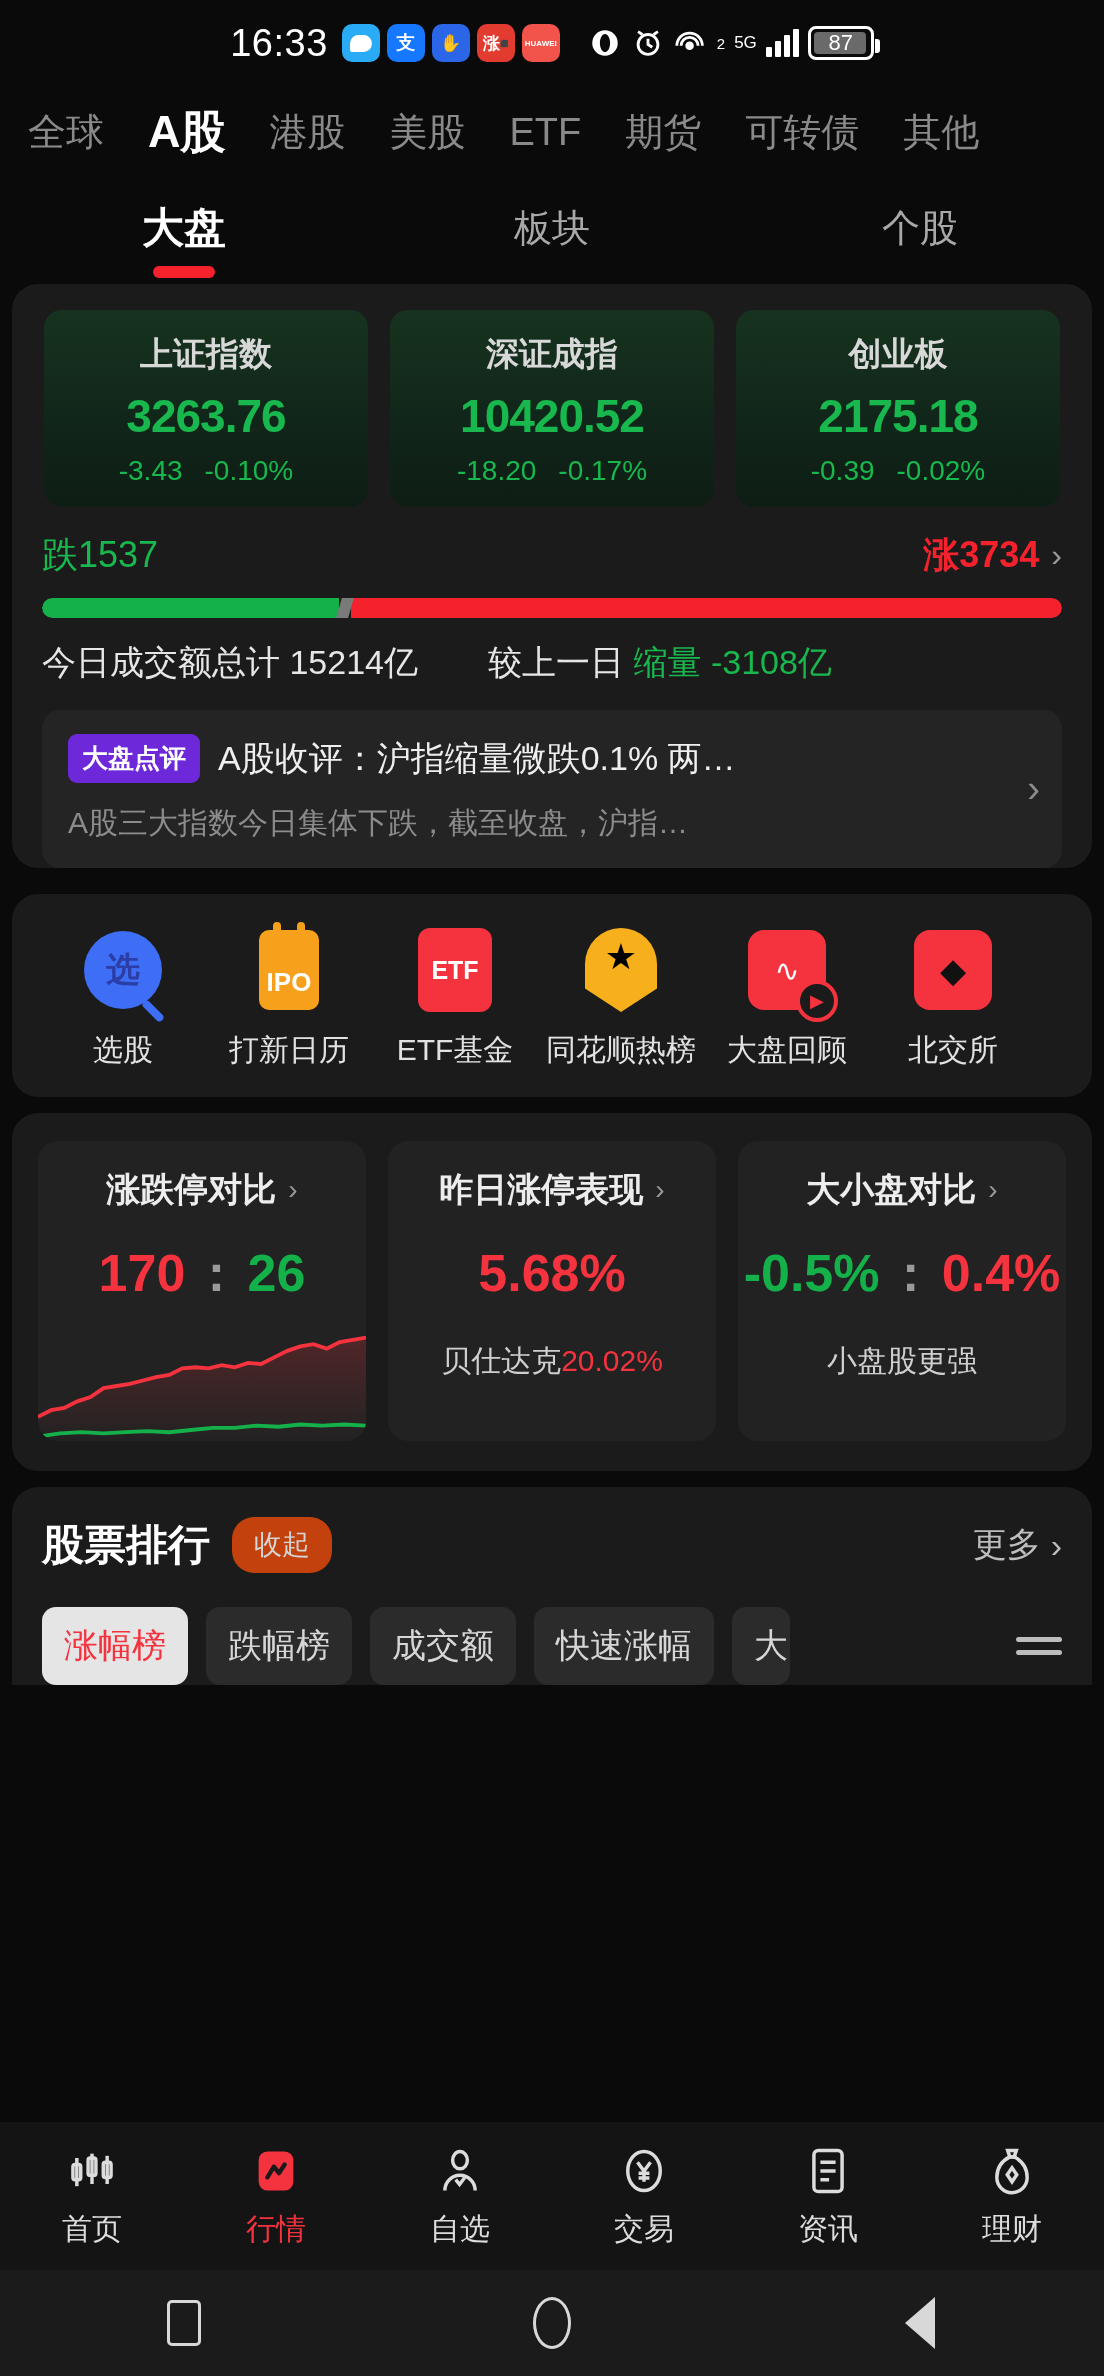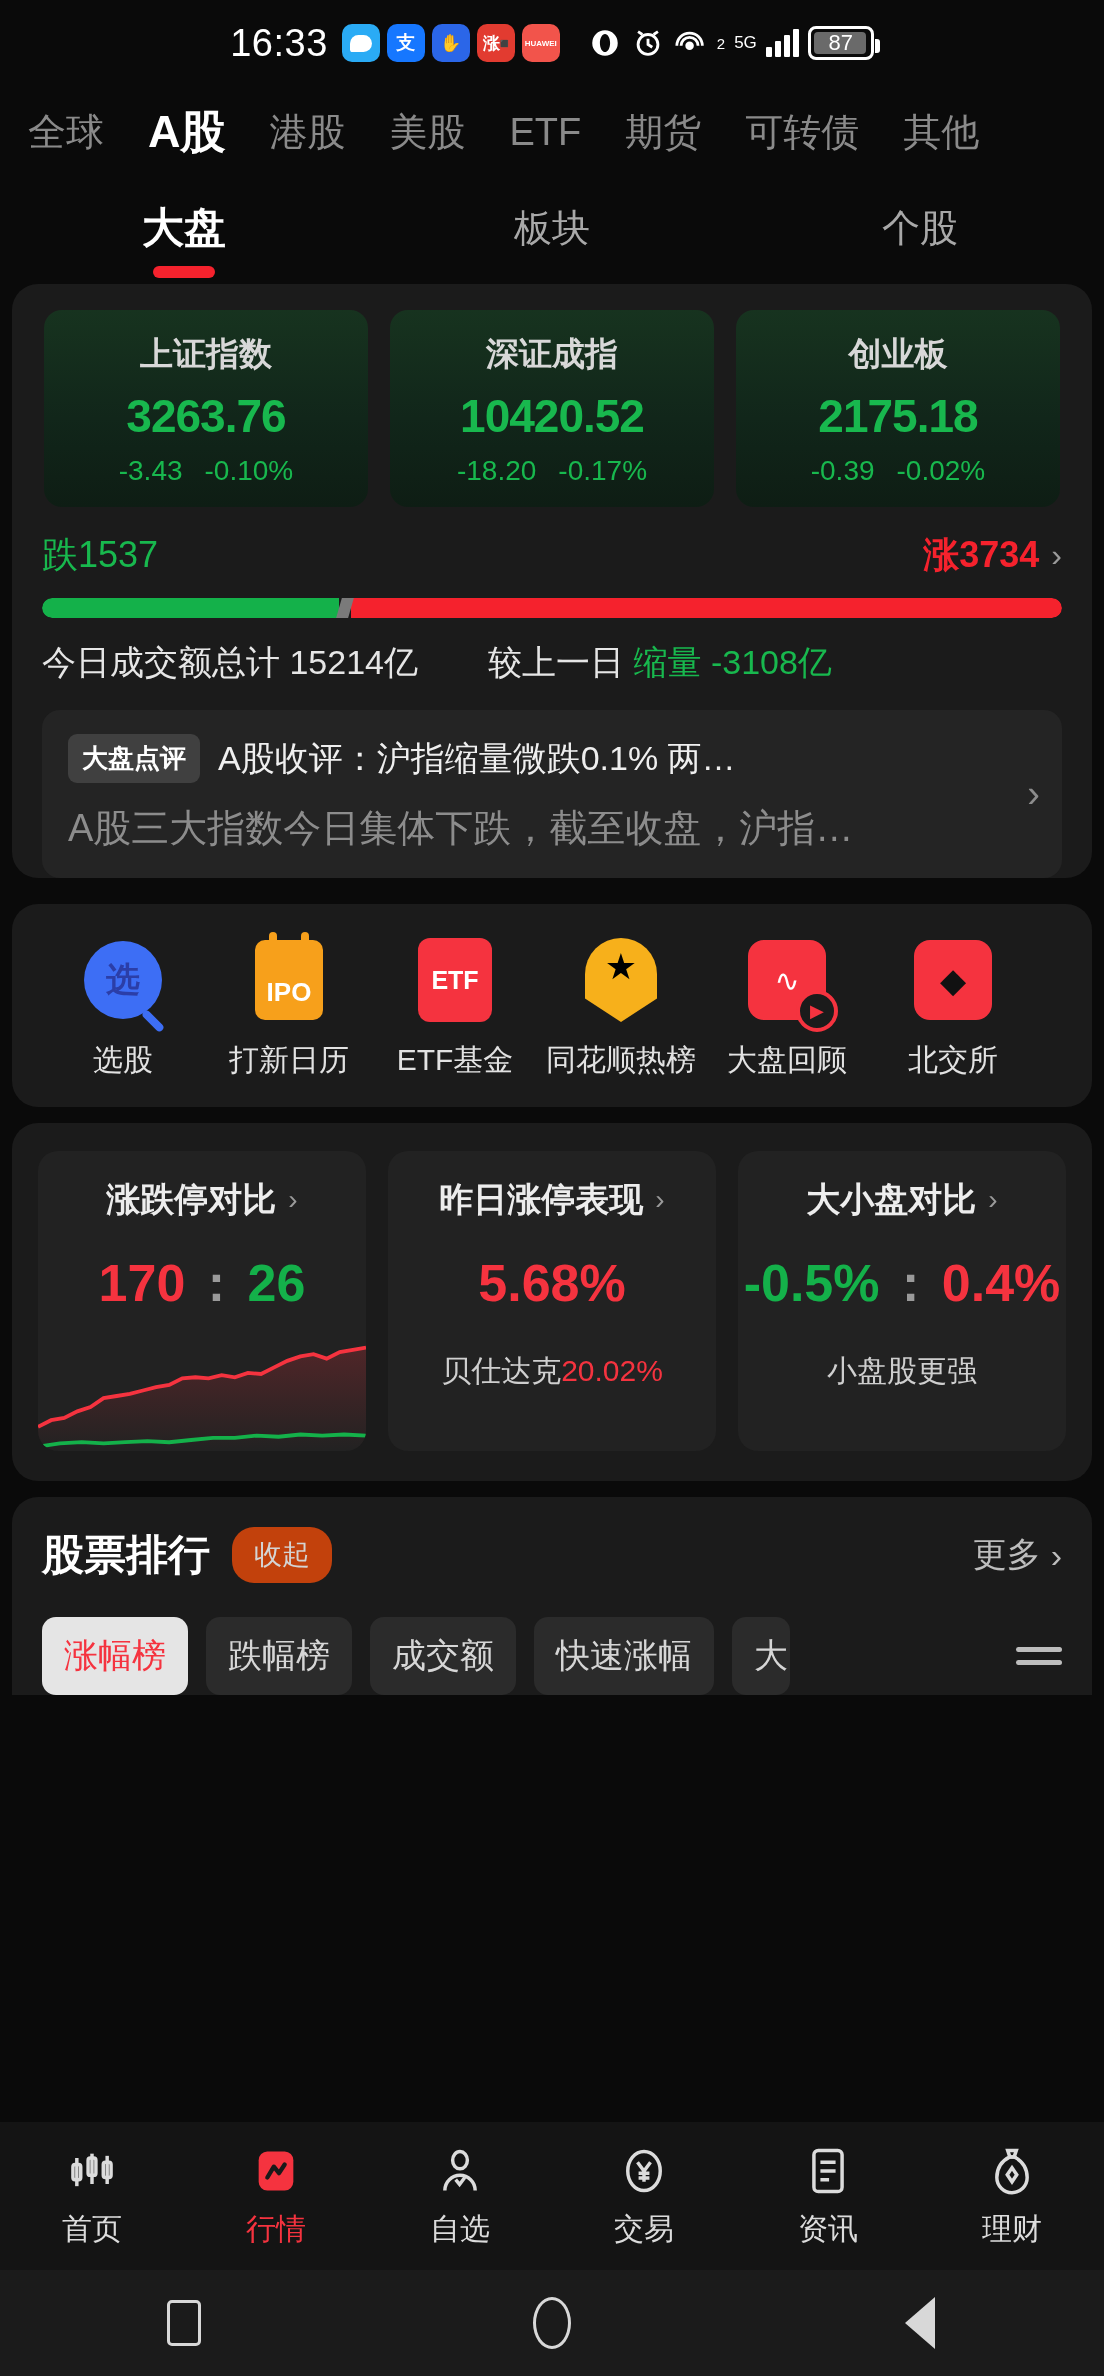--- a/index.html
+++ b/index.html
@@ -75,35 +75,35 @@
   .bbar .r{ background:#f5222d; border-radius:0 10px 10px 0; flex:1; }
 
   .turnover{ display:flex; align-items:center; gap:70px; padding:22px 30px 6px 30px; }
   .turnover .t1{ color:#e6e6e6; font-size:34px; }
   .turnover .t2{ color:#e6e6e6; font-size:34px; }
   .turnover .shrink{ color:#18b84e; }
 
   
   .news{ margin:18px 30px 26px 30px; background:#242424; border-radius:18px; padding:24px 26px; position:relative; }
   .newstop{ display:flex; align-items:center; gap:18px; }
-  .badge{ background:#404040; color:#fff; font-size:26px; font-weight:bold; padding:7px 14px; border-radius:9px; white-space:nowrap; }
+  .badge{ background:#6d28d9; color:#fff; font-size:26px; font-weight:bold; padding:7px 14px; border-radius:9px; white-space:nowrap; }
   .newstitle{ color:#efefef; font-size:34px; overflow:hidden; white-space:nowrap; }
-  .newssub{ color:#8c8c8c; font-size:38px; margin-top:20px; white-space:nowrap; overflow:hidden; }
+  .newssub{ color:#8c8c8c; font-size:30px; margin-top:20px; white-space:nowrap; overflow:hidden; }
   .news .arr{ position:absolute; right:22px; top:50%; transform:translateY(-50%); color:#8c8c8c; font-size:38px; }
 
   
   .quick{ display:flex; gap:0; padding:34px 28px 26px 28px; overflow:hidden; }
   .qa{ width:166px; flex:none; display:flex; flex-direction:column; align-items:center; gap:18px; }
   .qa .lbl{ color:#e2e2e2; font-size:30px; white-space:nowrap; }
   .qicon{ width:84px;height:84px; display:flex;align-items:center;justify-content:center; position:relative; }
   .q-xuangu{ width:78px;height:78px;border-radius:50%;background:#3d6ef5; color:#2b3ea8; font-size:34px; font-weight:bold;
              display:flex;align-items:center;justify-content:center; position:relative; }
   .q-xuangu::after{ content:""; position:absolute; right:-4px; bottom:-6px; width:26px;height:8px;background:#3d6ef5;
                     transform:rotate(45deg); border-radius:4px; }
-  .q-ipo{ width:68px;height:80px;border-radius:10px;background:#f7a01b; color:#fff; font-size:26px; font-weight:bold;
+  .q-ipo{ width:60px;height:80px;border-radius:10px;background:#f7a01b; color:#fff; font-size:26px; font-weight:bold;
           display:flex;align-items:flex-end;justify-content:center; padding-bottom:12px; position:relative; }
   .q-ipo::before{ content:""; position:absolute; top:-8px; left:14px; width:8px;height:16px;background:#f7a01b;border-radius:4px; }
   .q-ipo::after{ content:""; position:absolute; top:-8px; right:14px; width:8px;height:16px;background:#f7a01b;border-radius:4px; }
   .q-etf{ width:74px;height:84px;border-radius:12px;background:#f5333f; color:#fff; font-size:25px; font-weight:bold;
           display:flex;align-items:center;justify-content:center; }
   .q-star{ width:72px;height:84px; background:#f7b01b; color:#000; font-size:36px;
            display:flex;align-items:flex-start;justify-content:center; padding-top:8px;
            border-radius:36px 36px 8px 8px; clip-path:polygon(0 0,100% 0,100% 72%,50% 100%,0 72%); }
   .q-review{ width:78px;height:80px;border-radius:16px;background:#f5333f; position:relative; color:#fff; font-size:30px;
              display:flex;align-items:center;justify-content:center; }

